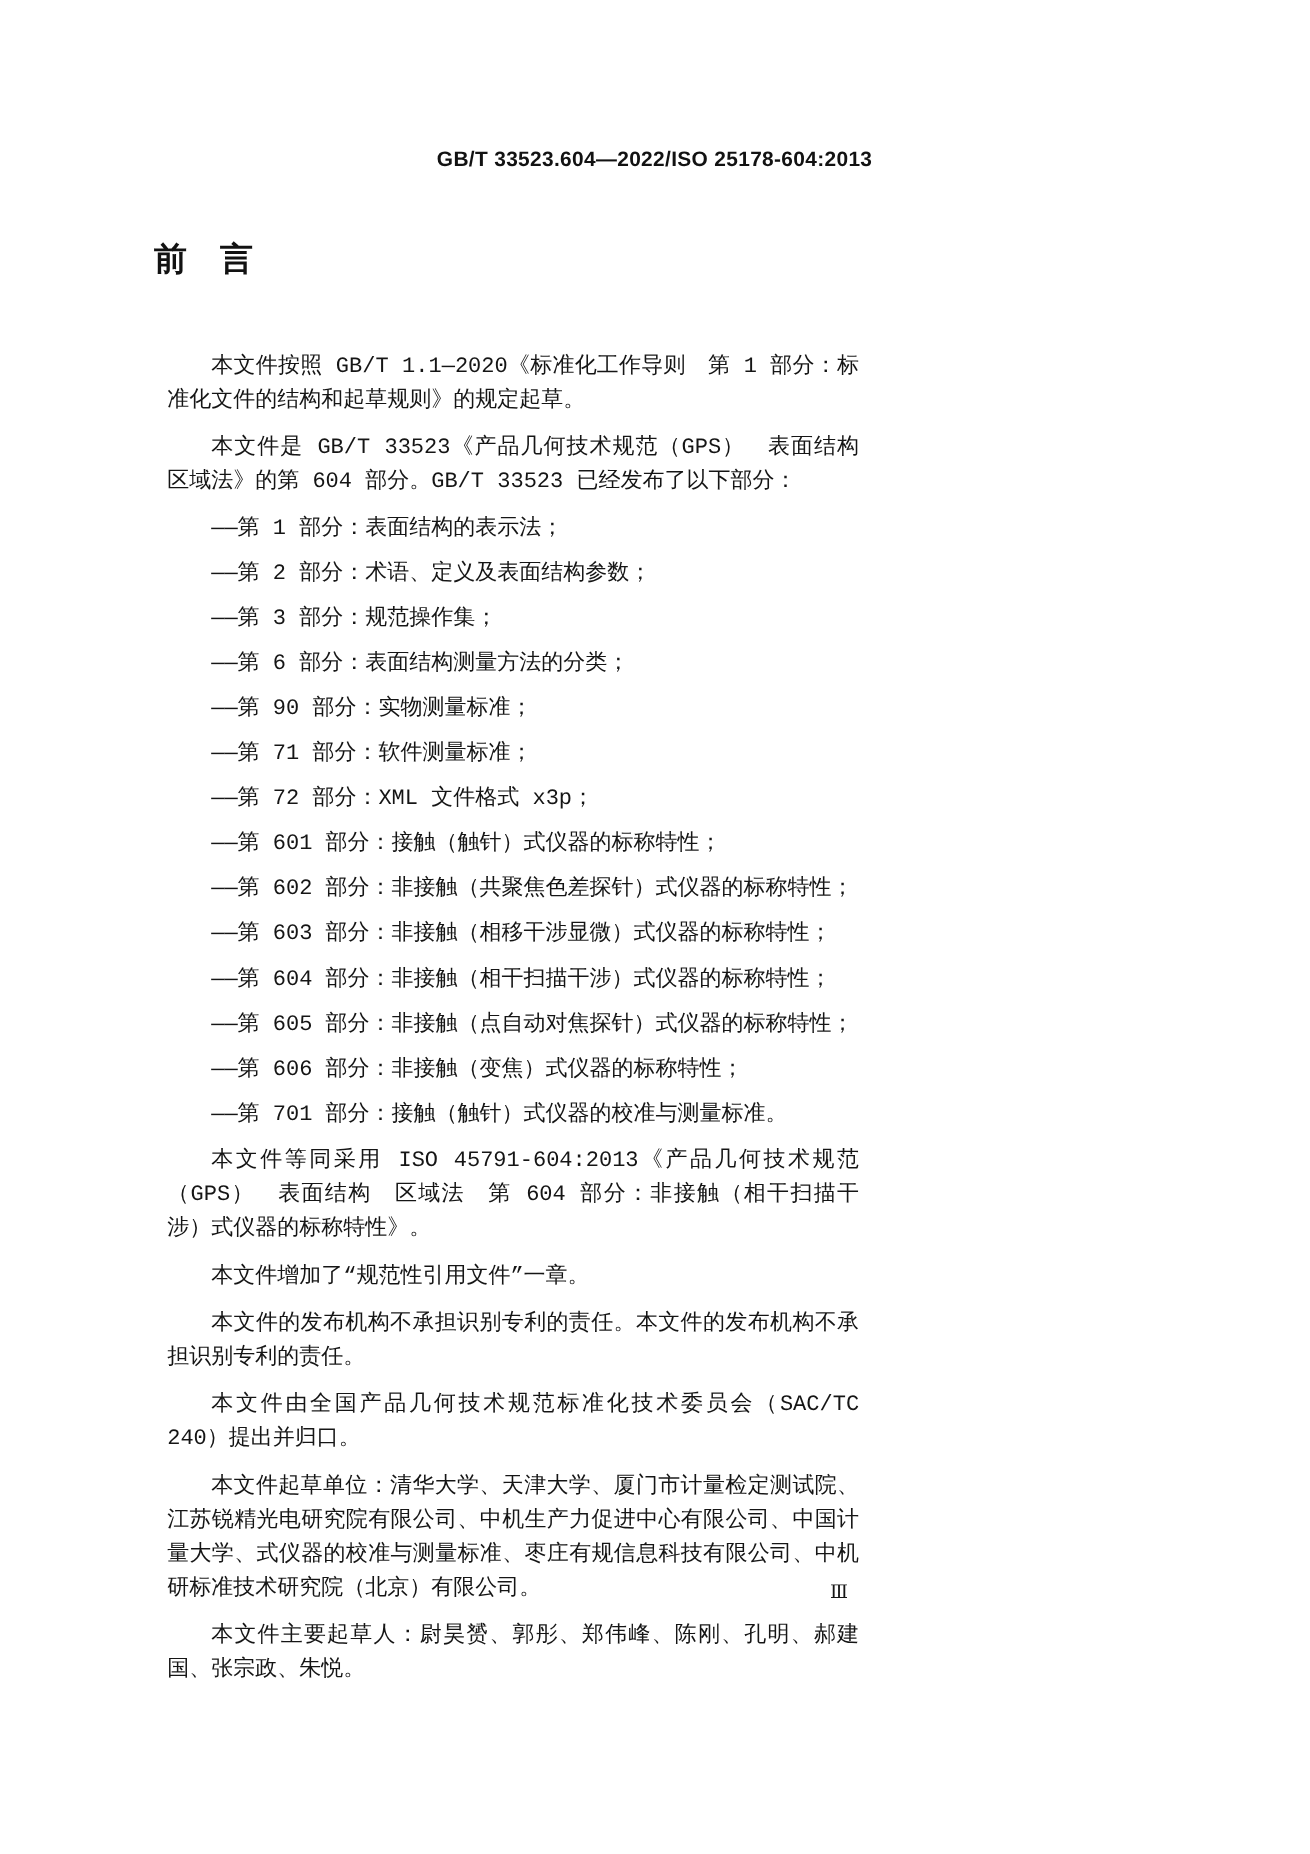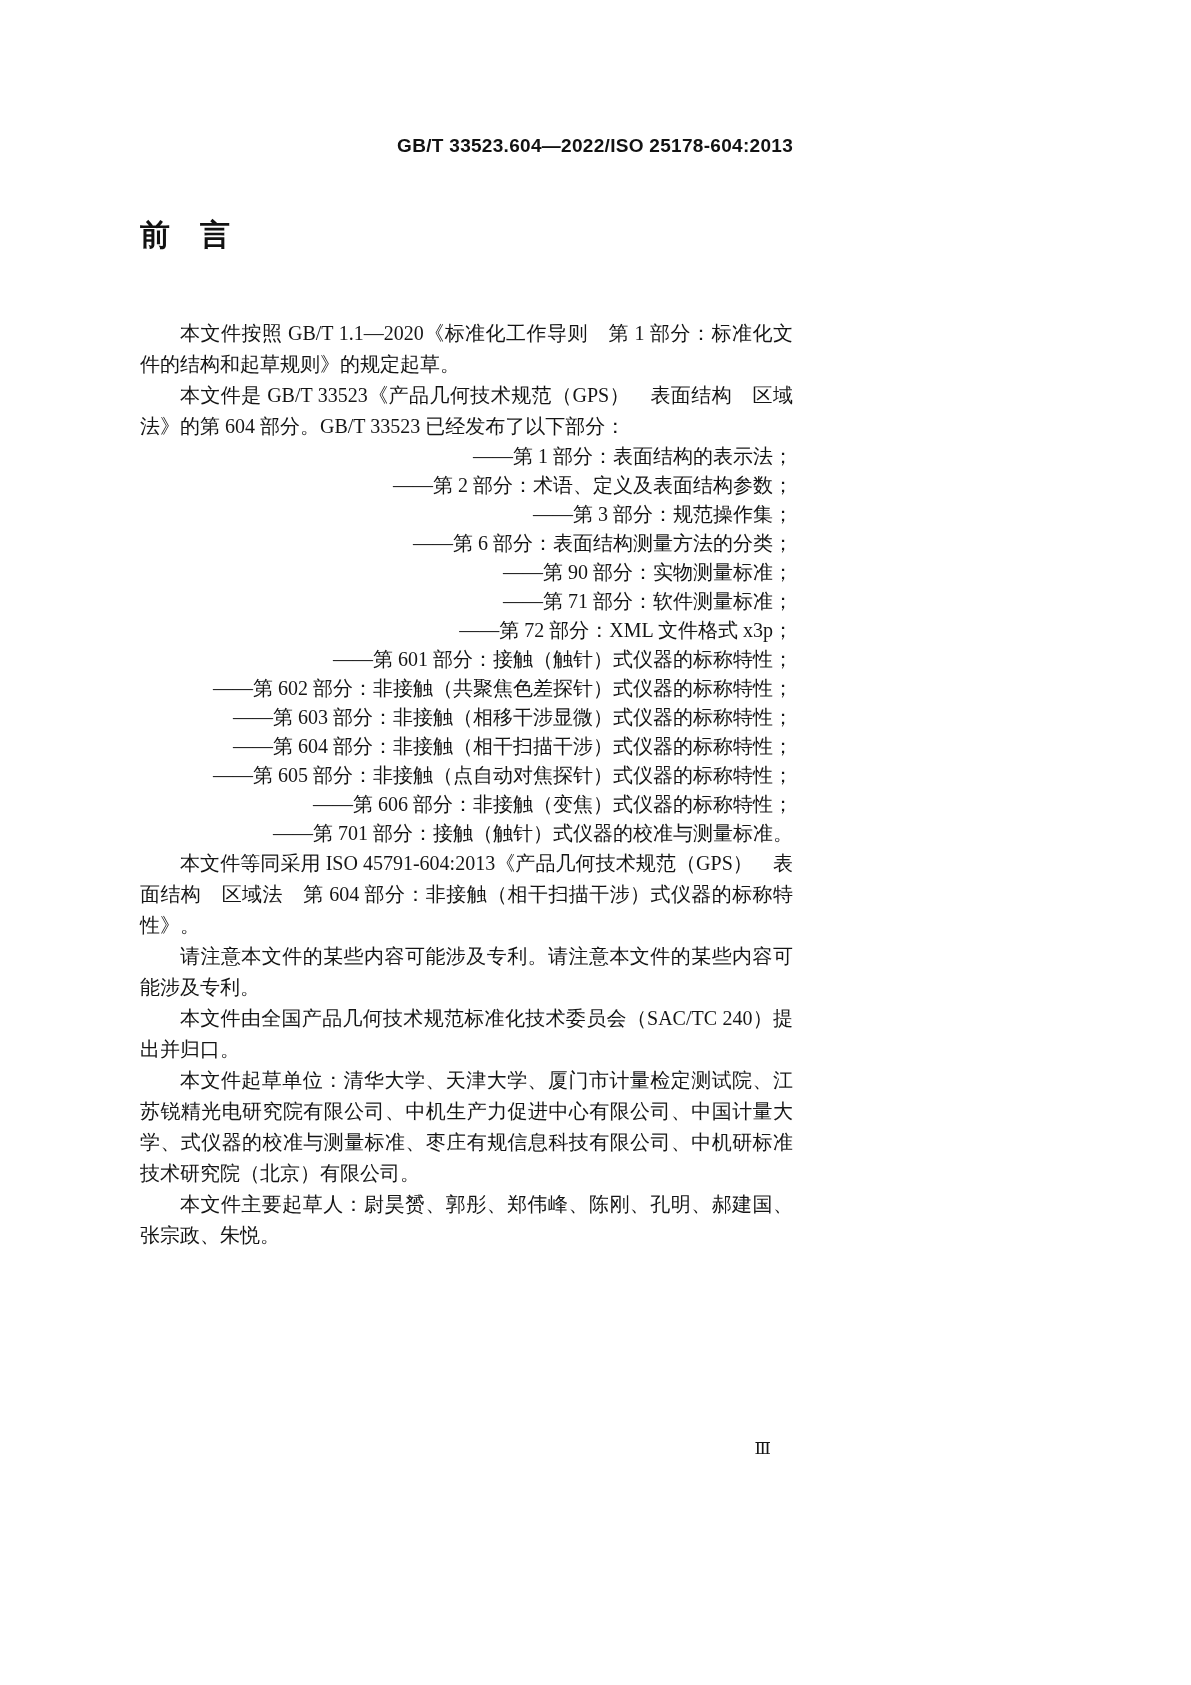--- a/index.html
+++ b/index.html
@@ -27,29 +27,30 @@
     color: #121212;
   }
   .title {
     font-family: "Liberation Sans", "DejaVu Sans", sans-serif;
     font-weight: 700;
     font-size: 30px;
     margin: 58px 0 62px 0;
     color: #121212;
   }
   .body-text p {
-    margin: 0;
+    margin: 12px;
     font-size: 20px;
     line-height: 31px;
     text-indent: 2em;
     text-align: justify;
+    font-family: Liberation Mono, monospace;
   }
   .body-text p.li {
     line-height: 29px;
-    text-align: right;
+    text-align: left;
   }
   .page-num {
     position: absolute;
     top: 1438px;
     right: 222px;
     font-size: 17px;
     color: #151515;
     font-family: "Liberation Serif", "DejaVu Serif", serif;
   }
 </style>
@@ -75,21 +76,22 @@
     <p class="li">——第 72 部分：XML 文件格式 x3p；</p>
     <p class="li">——第 601 部分：接触（触针）式仪器的标称特性；</p>
     <p class="li">——第 602 部分：非接触（共聚焦色差探针）式仪器的标称特性；</p>
     <p class="li">——第 603 部分：非接触（相移干涉显微）式仪器的标称特性；</p>
     <p class="li">——第 604 部分：非接触（相干扫描干涉）式仪器的标称特性；</p>
     <p class="li">——第 605 部分：非接触（点自动对焦探针）式仪器的标称特性；</p>
     <p class="li">——第 606 部分：非接触（变焦）式仪器的标称特性；</p>
     <p class="li">——第 701 部分：接触（触针）式仪器的校准与测量标准。</p>
 
     <p>本文件等同采用 ISO 45791-604:2013《产品几何技术规范（GPS）　表面结构　区域法　第 604 部分：非接触（相干扫描干涉）式仪器的标称特性》。</p>
-    <p>请注意本文件的某些内容可能涉及专利。请注意本文件的某些内容可能涉及专利。</p>
+    <p>本文件增加了“规范性引用文件”一章。</p>
+    <p>本文件的发布机构不承担识别专利的责任。本文件的发布机构不承担识别专利的责任。</p>
     <p>本文件由全国产品几何技术规范标准化技术委员会（SAC/TC 240）提出并归口。</p>
     <p>本文件起草单位：清华大学、天津大学、厦门市计量检定测试院、江苏锐精光电研究院有限公司、中机生产力促进中心有限公司、中国计量大学、式仪器的校准与测量标准、枣庄有规信息科技有限公司、中机研标准技术研究院（北京）有限公司。</p>
     <p>本文件主要起草人：尉昊赟、郭彤、郑伟峰、陈刚、孔明、郝建国、张宗政、朱悦。</p>
   </div>
 
   <div class="page-num">Ⅲ</div>
 
 </div>
 
 </body></html>

